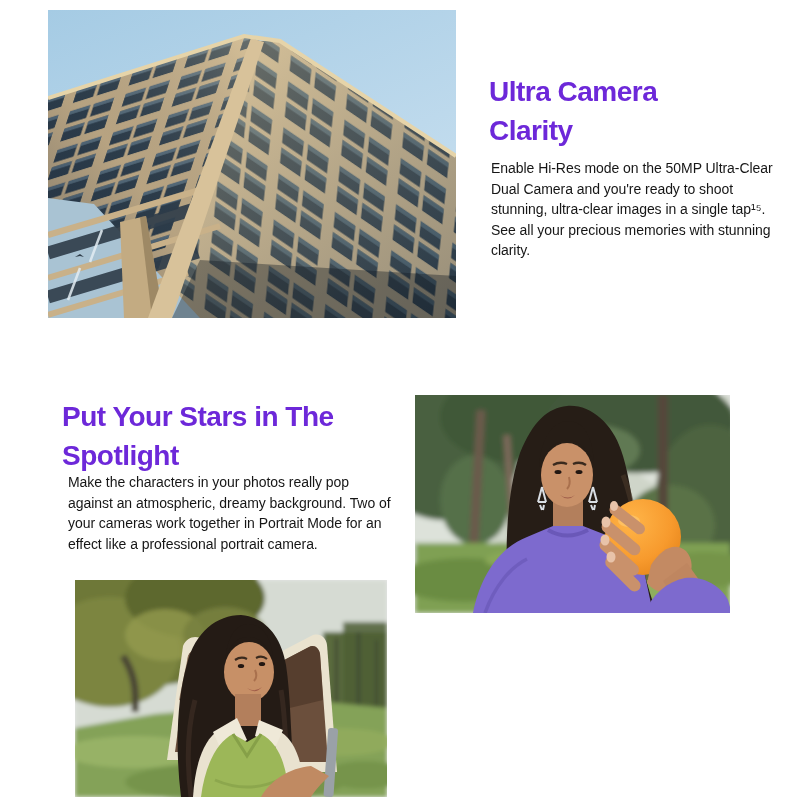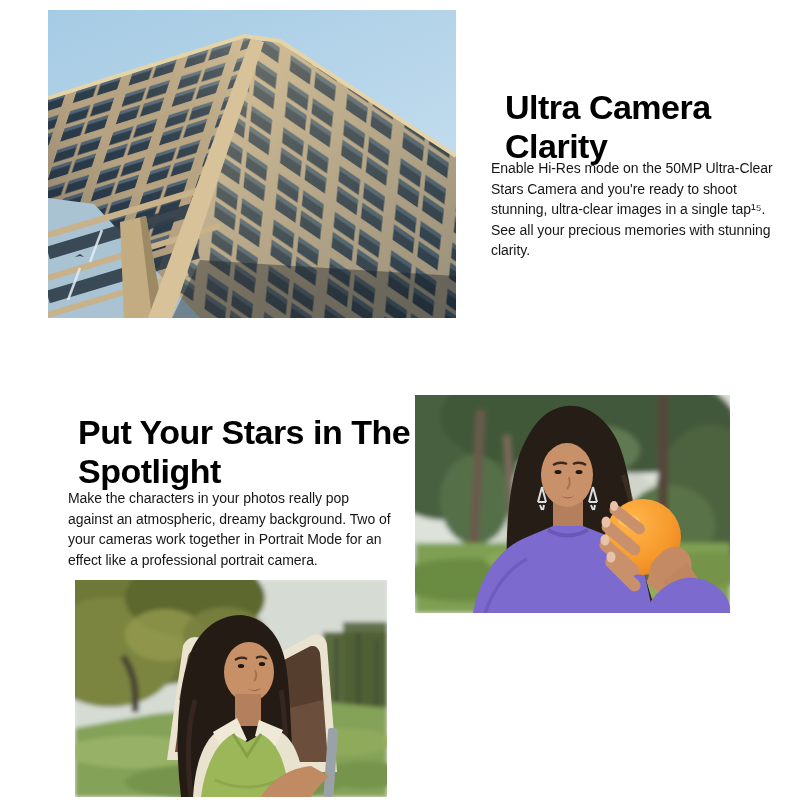--- a/index.html
+++ b/index.html
@@ -3,28 +3,28 @@
 <meta charset="utf-8">
 <style>
   html,body{margin:0;padding:0;background:#ffffff;}
   body{width:800px;height:800px;overflow:hidden;font-family:"Liberation Sans",sans-serif;}
   .canvas{position:relative;width:800px;height:800px;background:#ffffff;}
   figure{margin:0;position:absolute;overflow:hidden;background:#e8e8e8;}
   figure svg{display:block;}
   .img-building{left:48px;top:10px;width:408px;height:308px;}
   .img-orange{left:415px;top:395px;width:315px;height:218px;}
   .img-chair{left:75px;top:580px;width:312px;height:217px;}
-  .headline{position:absolute;margin:16px;font-size:34px;line-height:39px;font-weight:600;
-            letter-spacing:-0.5px;color:#000000;white-space:pre-line;}
+  .headline{position:absolute;margin:0;font-size:28px;line-height:39px;font-weight:600;
+            letter-spacing:-0.5px;color:#6d28d9;white-space:pre-line;}
   .headline-1{left:489px;top:72px;}
   .headline-2{left:62px;top:397px;}
   .bodycopy{position:absolute;margin:0;font-size:14px;line-height:20.6px;font-weight:400;
             color:#161616;white-space:pre-line;letter-spacing:-0.05px;}
   .bodycopy-1{left:491px;top:158px;width:306px;}
-  .bodycopy-2{left:68px;top:488px;width:346px;}
+  .bodycopy-2{left:68px;top:472px;width:346px;}
 </style>
 </head>
 <body>
 
 <div class="canvas">
 
   <section>
 
     <figure class="img-building" role="img" aria-label="Low-angle photo of a tan grid-facade skyscraper against a blue sky">
       <svg width="408" height="308" viewBox="0 0 408 308">
@@ -104,21 +104,21 @@
         <polyline points="0,88 196,26 232,31 408,146" fill="none" stroke="#e6d4a9" stroke-width="4"></polyline>
 
         <polygon points="124,308 408,308 408,266 152,250" fill="#121a22" opacity="0.38"></polygon>
       </svg>
     </figure>
 
     <h2 class="headline headline-1">Ultra Camera
 Clarity</h2>
 
     <p class="bodycopy bodycopy-1">Enable Hi-Res mode on the 50MP Ultra-Clear
-Stars Camera and you're ready to shoot
+Dual Camera and you're ready to shoot
 stunning, ultra-clear images in a single tap¹⁵.
 See all your precious memories with stunning
 clarity.</p>
   </section>
 
   <section>
 
     <h2 class="headline headline-2">Put Your Stars in The
 Spotlight</h2>
 

